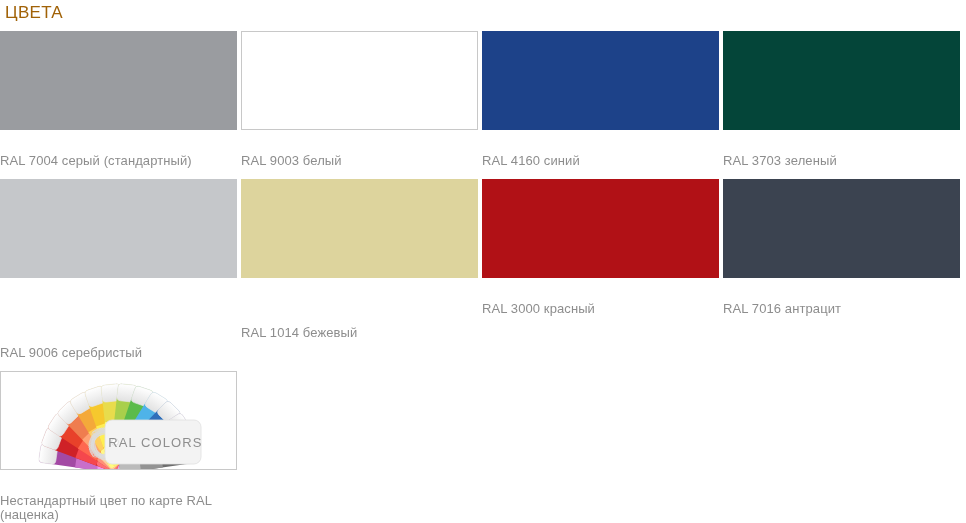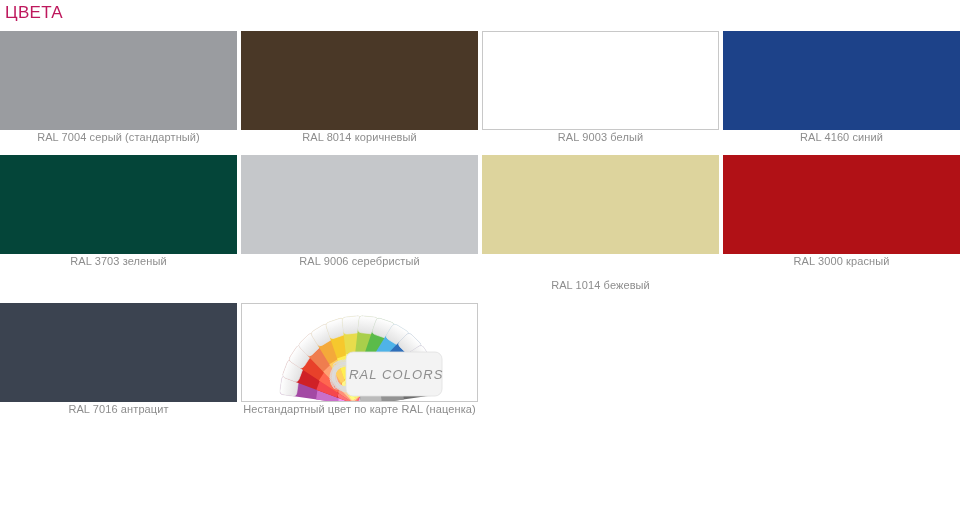--- a/index.html
+++ b/index.html
@@ -47,32 +47,31 @@
   }
   .swatch-cell:nth-child(4n) {
     margin-right: 0;
   }
 
   .swatch-chip {
     width: 100%;
     height: 99px;
     box-sizing: border-box;
     background: #ffffff;
-    font-style: italic;
   }
   .swatch-chip.bordered {
     border: 1px solid #c8c8c8;
   }
 
   .swatch-caption {
-    font-size: 11px;
+    font-size: 13px;
     color: #8d8d8d;
-    text-align: center;
+    text-align: left;
     line-height: 14px;
-    padding-top: 0;
+    padding-top: 24px;
     padding-bottom: 6px;
     letter-spacing: 0.1px;
   }
 
   
   .fan-chip {
     position: relative;
     overflow: hidden;
   }
   .fan-wrap {
@@ -95,53 +94,49 @@
     font-size: 13px;
     letter-spacing: 1.1px;
     color: #8e8e8e;
     font-family: "Liberation Sans", "DejaVu Sans", sans-serif;
     white-space: nowrap;
   }
 </style>
 </head>
 <body style="background: rgb(255, 255, 255);">
 
-<h1 class="page-title" style="color: #be185d;">ЦВЕТА</h1>
+<h1 class="page-title" style="color: #a16207;">ЦВЕТА</h1>
 
 <div class="swatch-grid">
 
   <div class="swatch-cell">
     <div class="swatch-chip" style="background: rgb(154, 156, 160);"></div>
     <div class="swatch-caption" style="color: rgb(141, 141, 141);">RAL 7004 серый (стандартный)</div>
   </div>
 
-  <div class="swatch-cell">
-    <div class="swatch-chip" style="background: rgb(74, 56, 39);"></div>
-    <div class="swatch-caption" style="color: rgb(141, 141, 141);">RAL 8014 коричневый</div>
-  </div>
 
   <div class="swatch-cell">
     <div class="swatch-chip bordered" style="background: rgb(255, 255, 255); border-color: rgb(200, 200, 200);"></div>
     <div class="swatch-caption" style="color: rgb(141, 141, 141);">RAL 9003 белый</div>
   </div>
 
   <div class="swatch-cell">
     <div class="swatch-chip" style="background: rgb(29, 66, 137);"></div>
     <div class="swatch-caption" style="color: rgb(141, 141, 141);">RAL 4160 синий</div>
   </div>
 
   <div class="swatch-cell">
     <div class="swatch-chip" style="background: rgb(4, 69, 57);"></div>
     <div class="swatch-caption" style="color: rgb(141, 141, 141);">RAL 3703 зеленый</div>
   </div>
 
 
   <div class="swatch-cell">
     <div class="swatch-chip" style="background: rgb(197, 199, 202);"></div>
-    <div class="swatch-caption" style="color: rgb(141, 141, 141);">RAL 9006 серебристый</div>
+    <div class="swatch-caption" style="color: rgb(141, 141, 141); margin-top: 44px;">RAL 9006 серебристый</div>
   </div>
 
   <div class="swatch-cell">
     <div class="swatch-chip" style="background: rgb(221, 212, 157);"></div>
     <div class="swatch-caption" style="color: rgb(141, 141, 141); margin-top: 24px;">RAL 1014 бежевый</div>
   </div>
 
   <div class="swatch-cell">
     <div class="swatch-chip" style="background: rgb(177, 17, 22);"></div>
     <div class="swatch-caption" style="color: rgb(141, 141, 141);">RAL 3000 красный</div>

